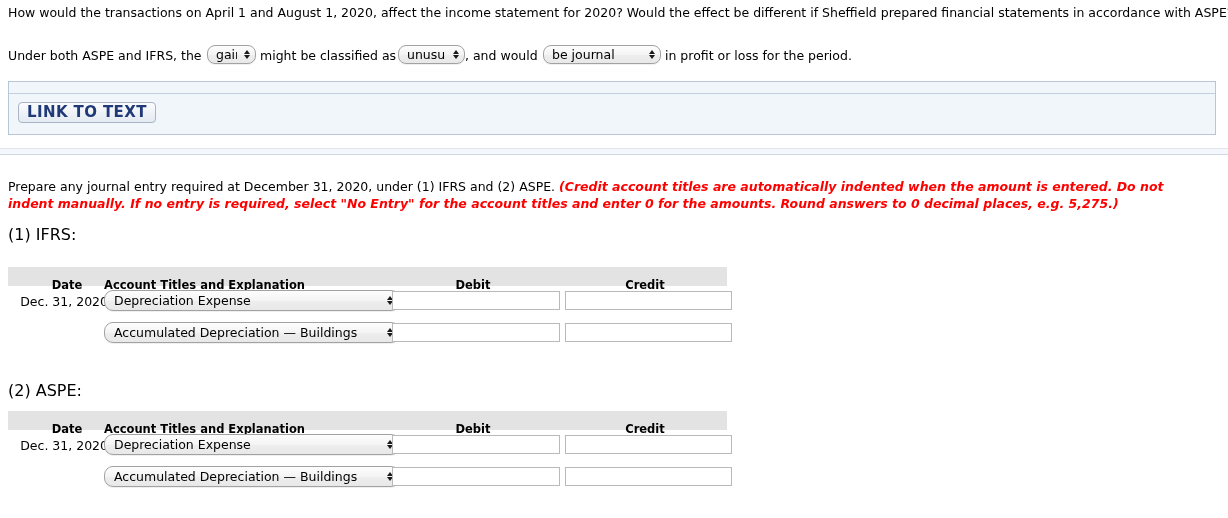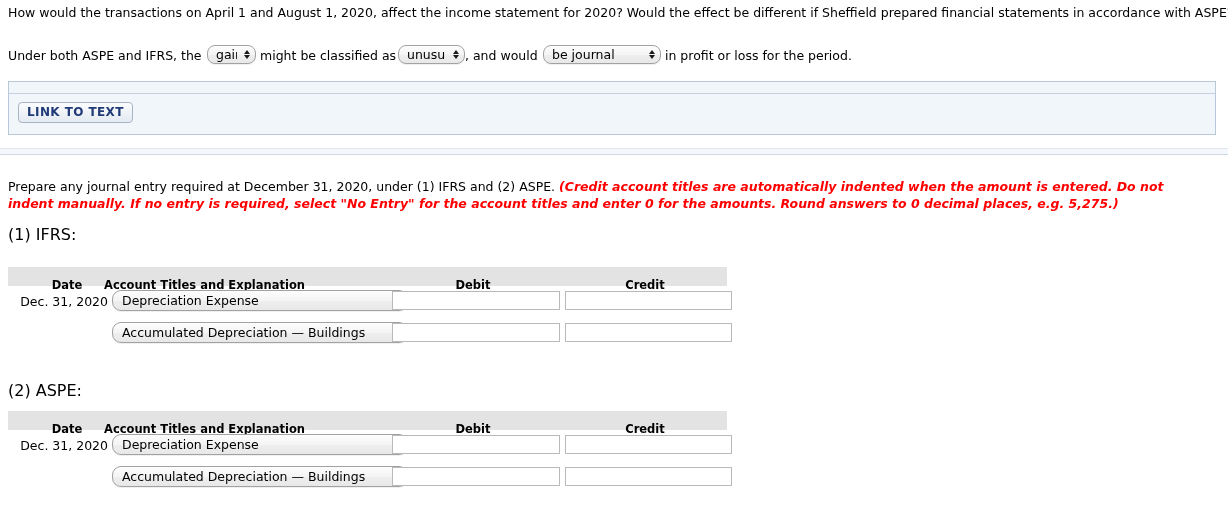--- a/index.html
+++ b/index.html
@@ -62,21 +62,21 @@
   }
   .sel .arrows i.up   { border-bottom: 4px solid #1a1a1a; margin-bottom: 1.5px; }
   .sel .arrows i.down { border-top: 4px solid #1a1a1a; }
 
   
   .sel-inline { position: absolute; top: 45px; }
 
   
   .sel-account {
     position: absolute;
-    left: 104px;
+    left: 96px;
     width: 296px;
     height: 21px;
     border-radius: 9px;
     padding: 1px 6px 1px 9px;
   }
 
   
   .lt-panel {
     position: absolute;
     left: 8px;
@@ -99,21 +99,21 @@
   .lt-btn {
     position: absolute;
     left: 9px;
     top: 8px;
     padding: 3px 8px 4px 8px;
     border: 1px solid #a9b5c4;
     border-radius: 4px;
     background: linear-gradient(to bottom, #fbfcfe 0%, #eef2f7 55%, #e4eaf2 100%);
     color: #203a77;
     font-weight: bold;
-    font-size: 12px;
+    font-size: 15px;
     letter-spacing: 0.4px;
     font-family: "DejaVu Sans", "Liberation Sans", sans-serif;
     cursor: pointer;
     line-height: 12px;
   }
 
   
   .divider {
     position: absolute;
     left: 0;

